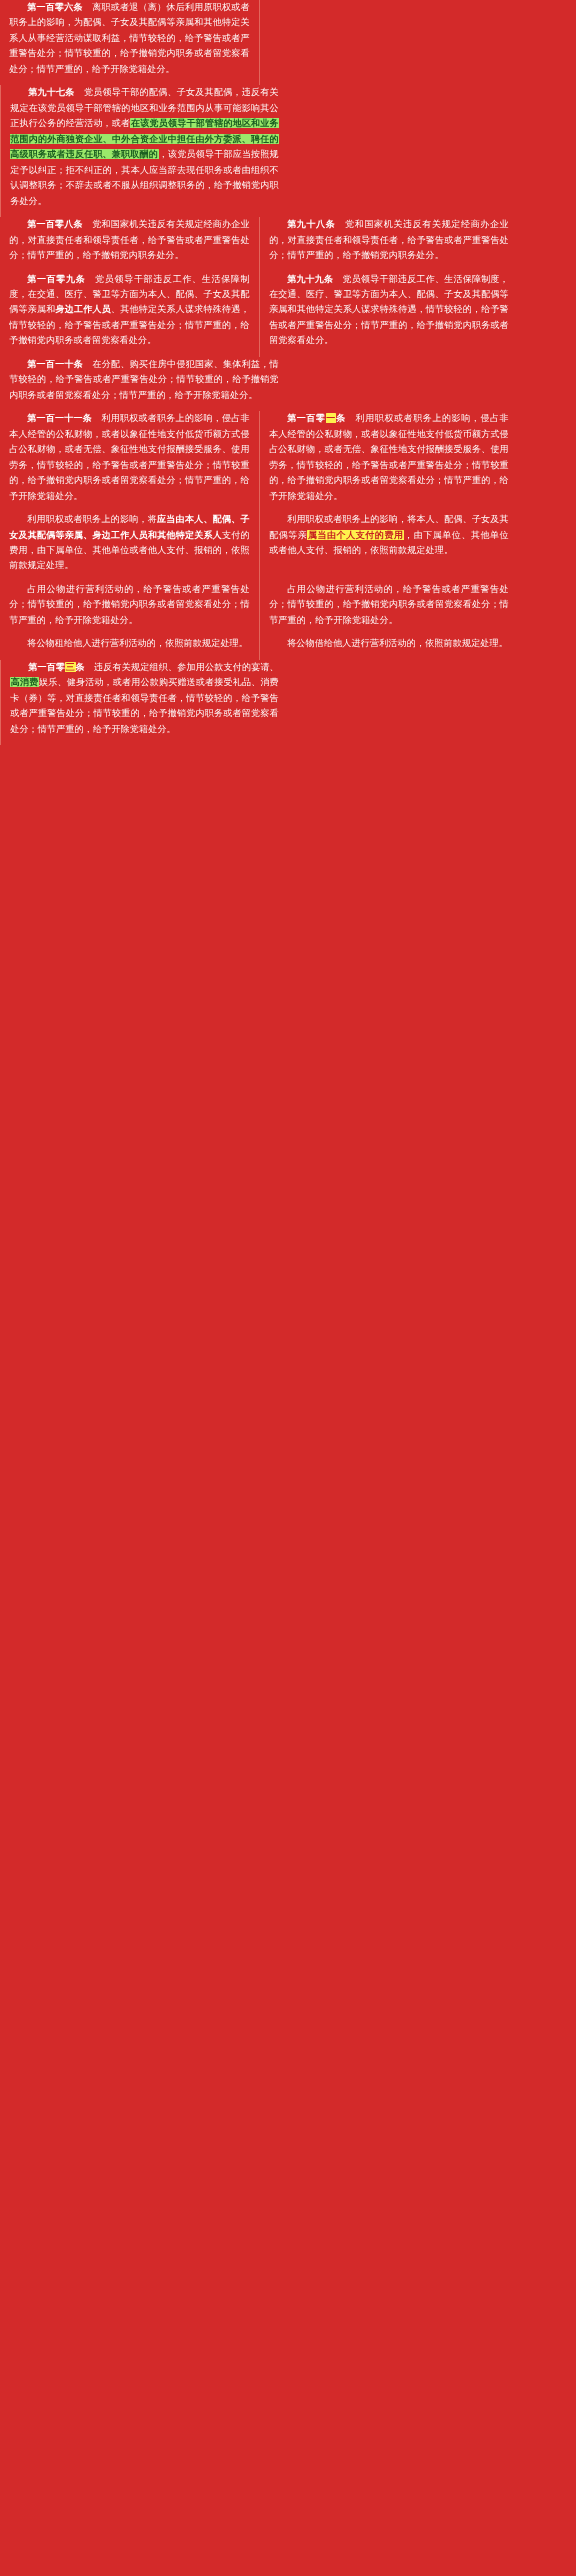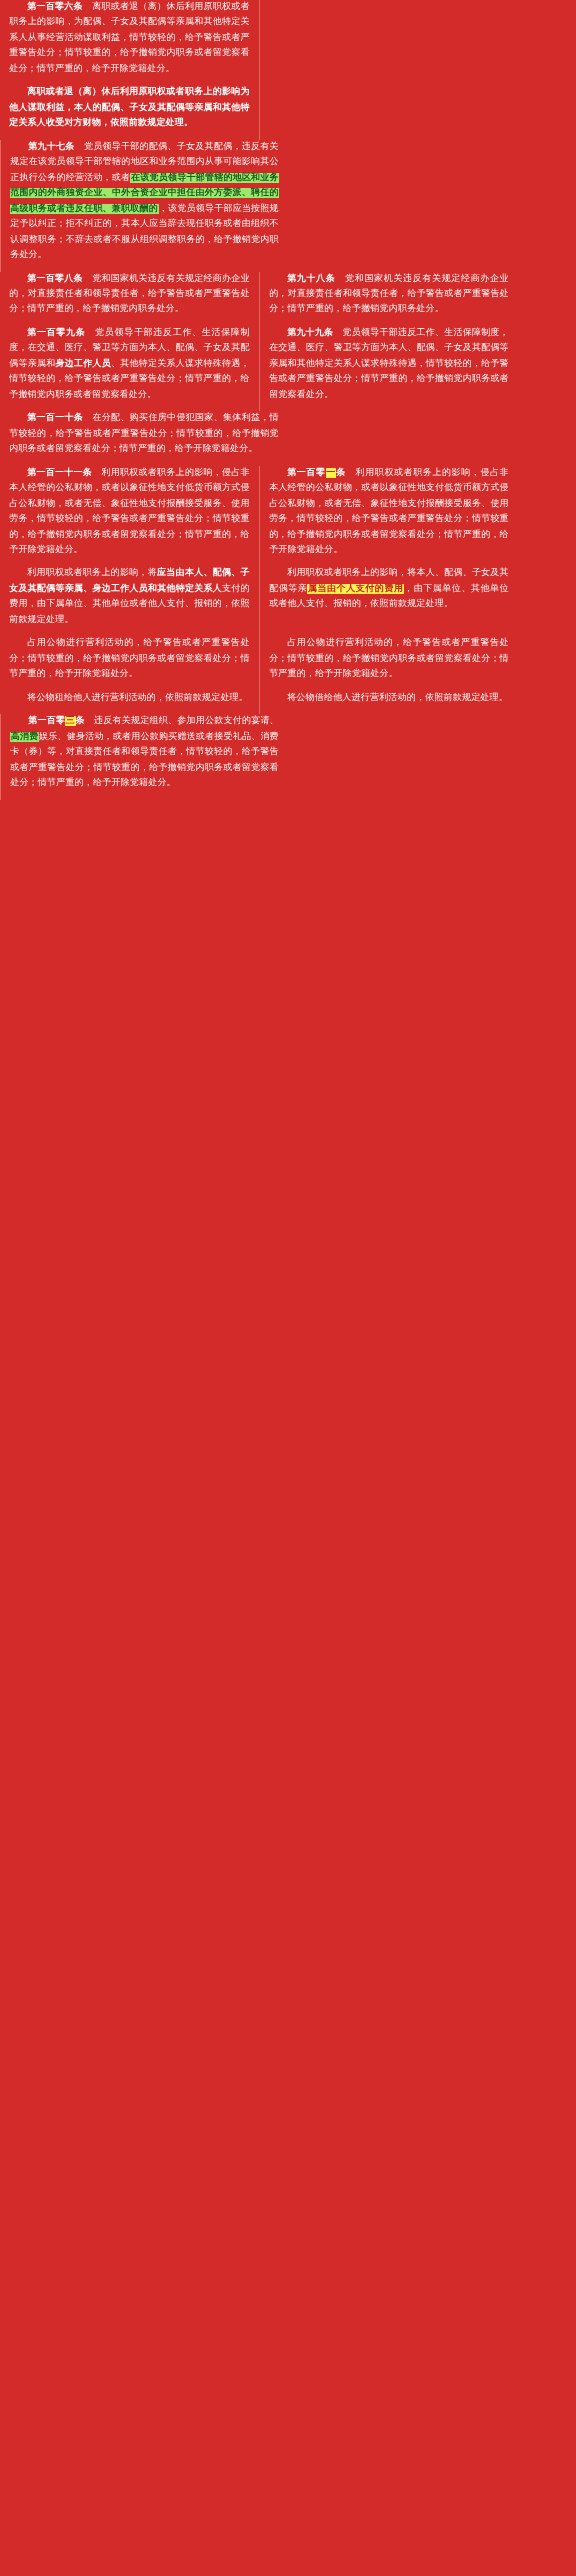--- a/index.html
+++ b/index.html
@@ -20,21 +20,20 @@
     box-sizing: border-box;
     position: relative;
     overflow: hidden;
   }
   .row {
     display: flex;
     flex-direction: row;
     width: 518px;
     box-sizing: border-box;
     align-items: stretch;
-    font-family: Liberation Mono, monospace;
   }
   .cell {
     width: 288px;
     box-sizing: border-box;
     padding: 0 9.2px 0 9.2px;
   }
   .cell-right {
     border-left: 0.6px solid #e2665c;
   }
   p {
@@ -67,21 +66,20 @@
   }
 </style>
 </head>
 <body>
 
 <div class="page">
 
   <div class="row">
     <div class="cell">
       <p><span class="artno">第一百零六条</span><span>　离职或者退（离）休后利用原职权或者职务上的影响，为配偶、子女及其配偶等亲属和其他特定关系人从事经营活动谋取利益，情节较轻的，给予警告或者严重警告处分；情节较重的，给予撤销党内职务或者留党察看处分；情节严重的，给予开除党籍处分。</span></p>
-      <p><span class="b">离职或者退（离）休后利用原职权或者职务上的影响为他人谋取利益，本人的配偶、子女及其配偶等亲属和其他特定关系人收受对方财物，依照前款规定处理。</span></p>
     </div>
     <div class="cell cell-right"></div>
   </div>
 
   <div class="row">
     <div class="cell cell-right">
       <p><span class="artno">第九十七条</span>　党员领导干部的配偶、子女及其配偶，违反有关规定在该党员领导干部管辖的地区和业务范围内从事可能影响其公正执行公务的经营活动，或者<span class="hl-green">在该党员领导干部管辖的地区和业务范围内的外商独资企业、中外合资企业中担任由外方委派、聘任的高级职务或者违反任职、兼职取酬的</span>，该党员领导干部应当按照规定予以纠正；拒不纠正的，其本人应当辞去现任职务或者由组织不认调整职务；不辞去或者不服从组织调整职务的，给予撤销党内职务处分。</p>
     </div>
   </div>
 

